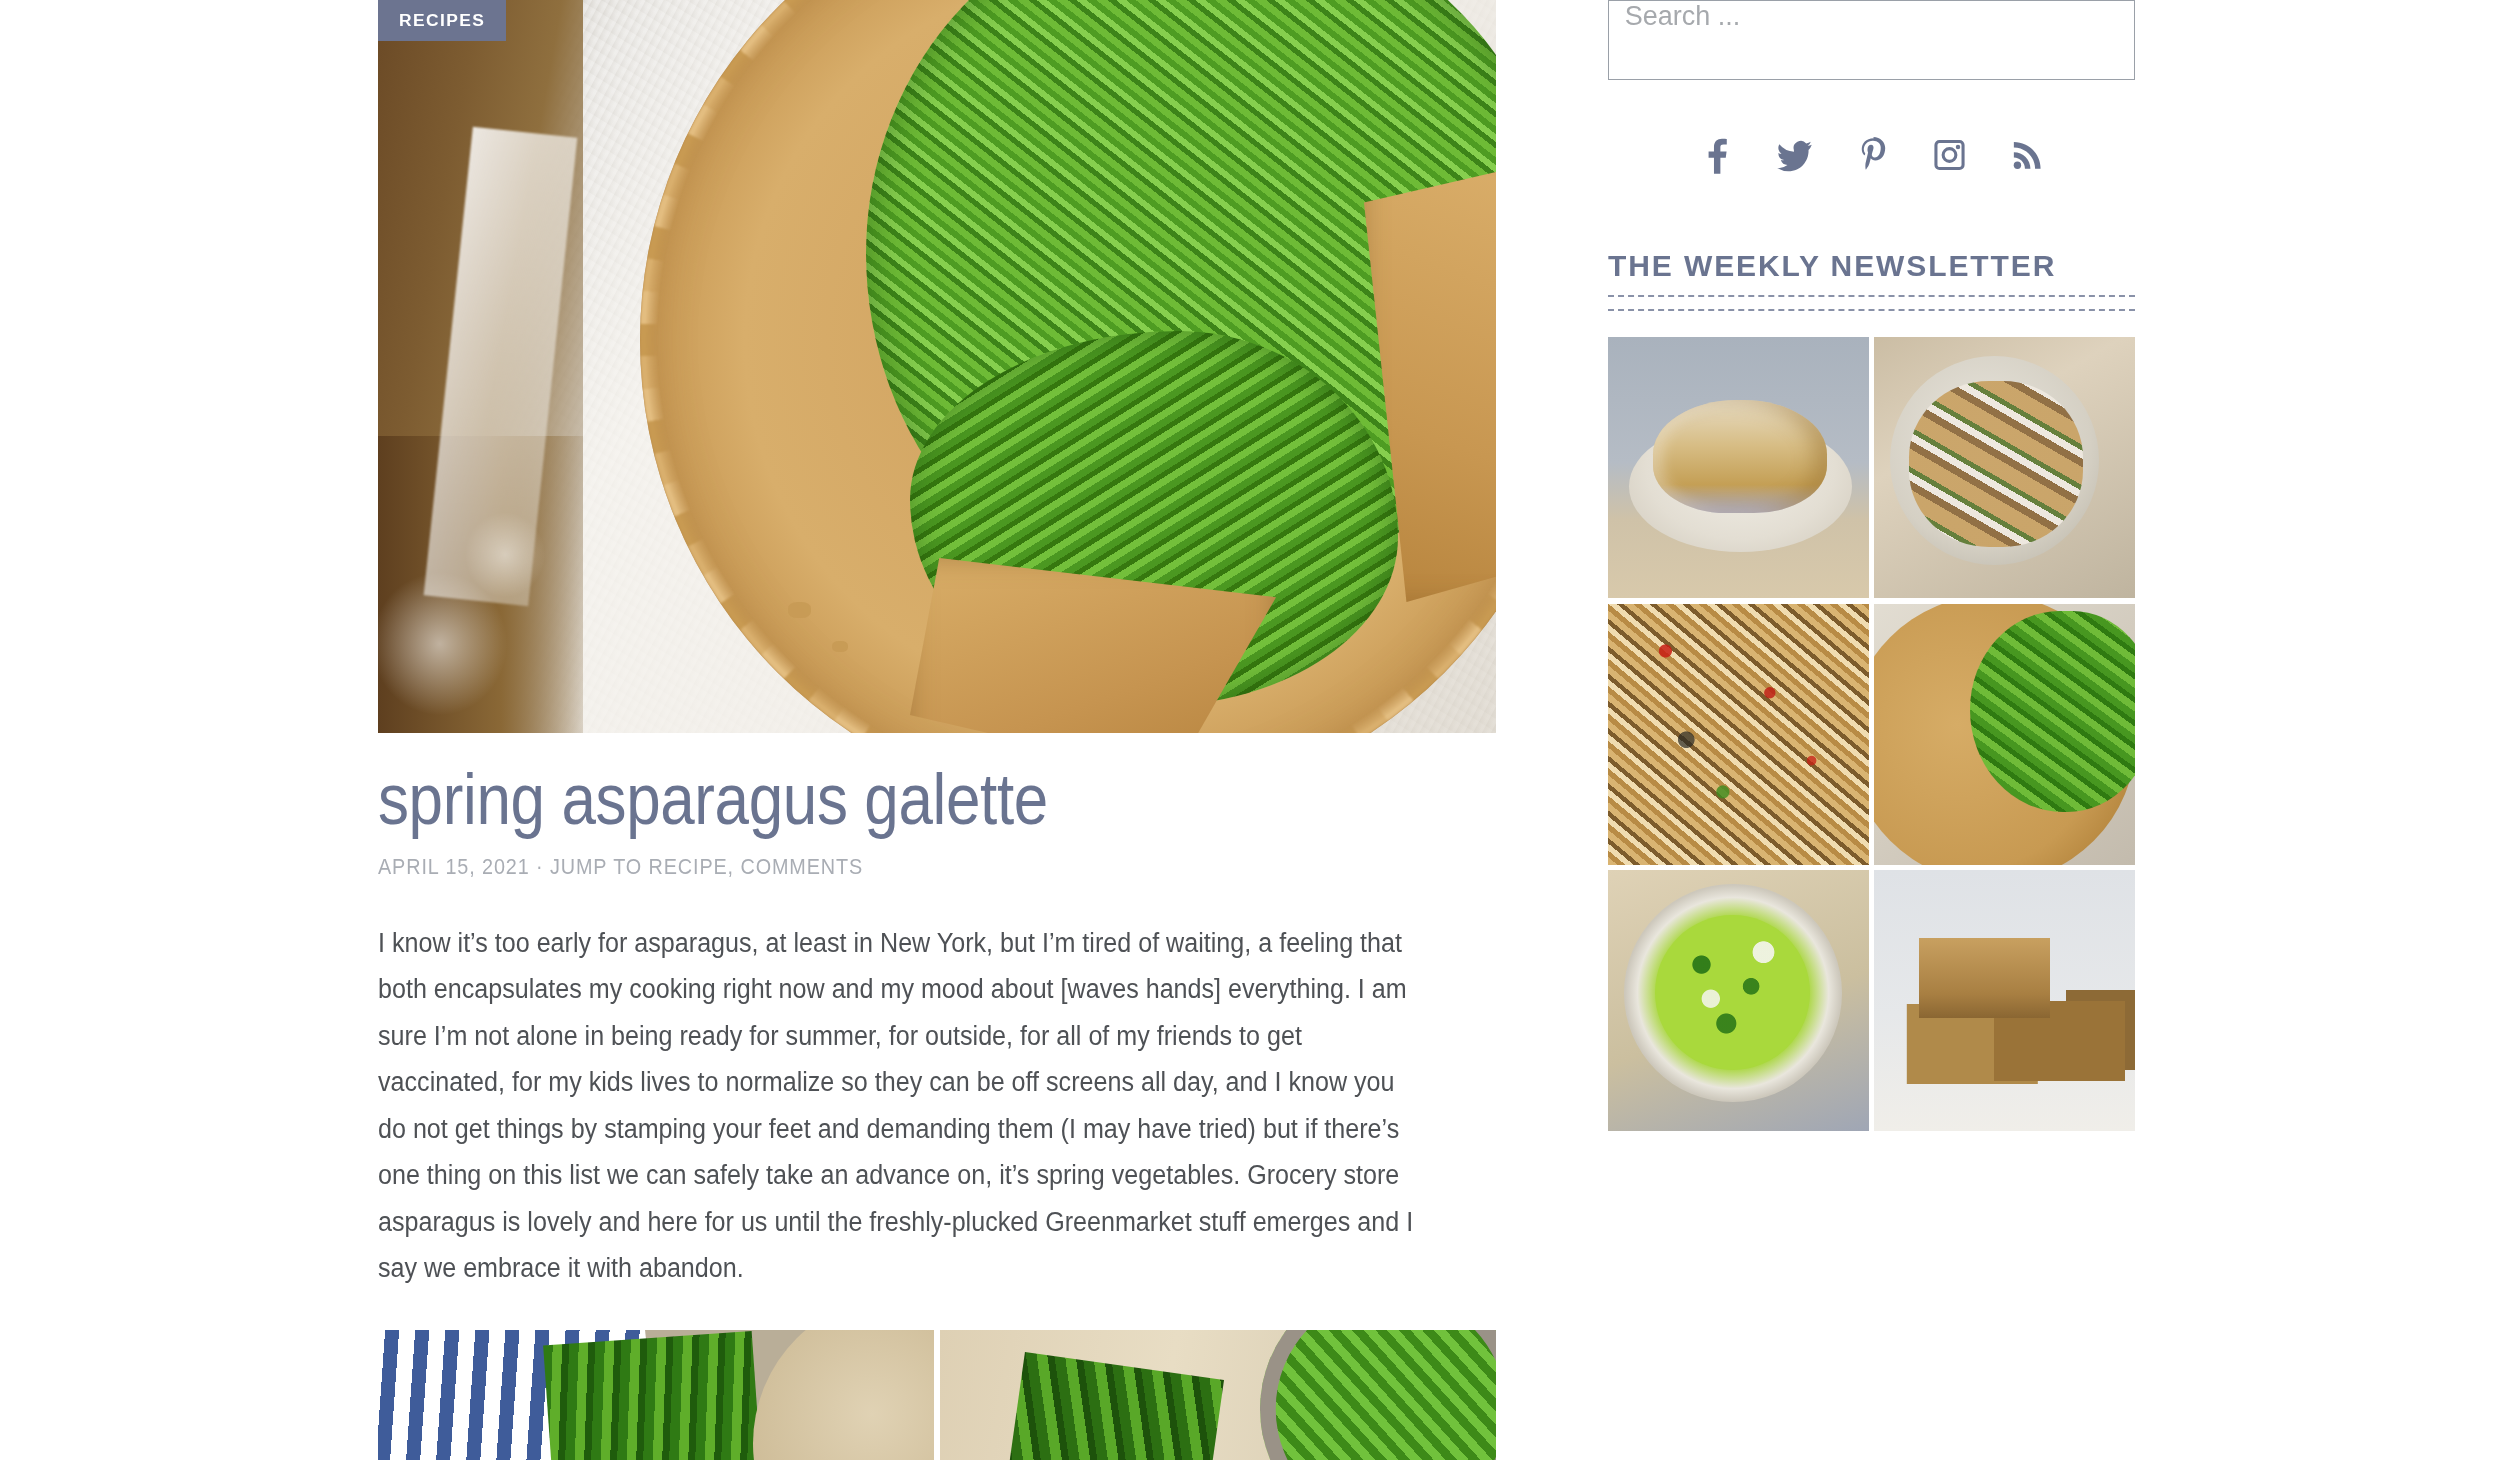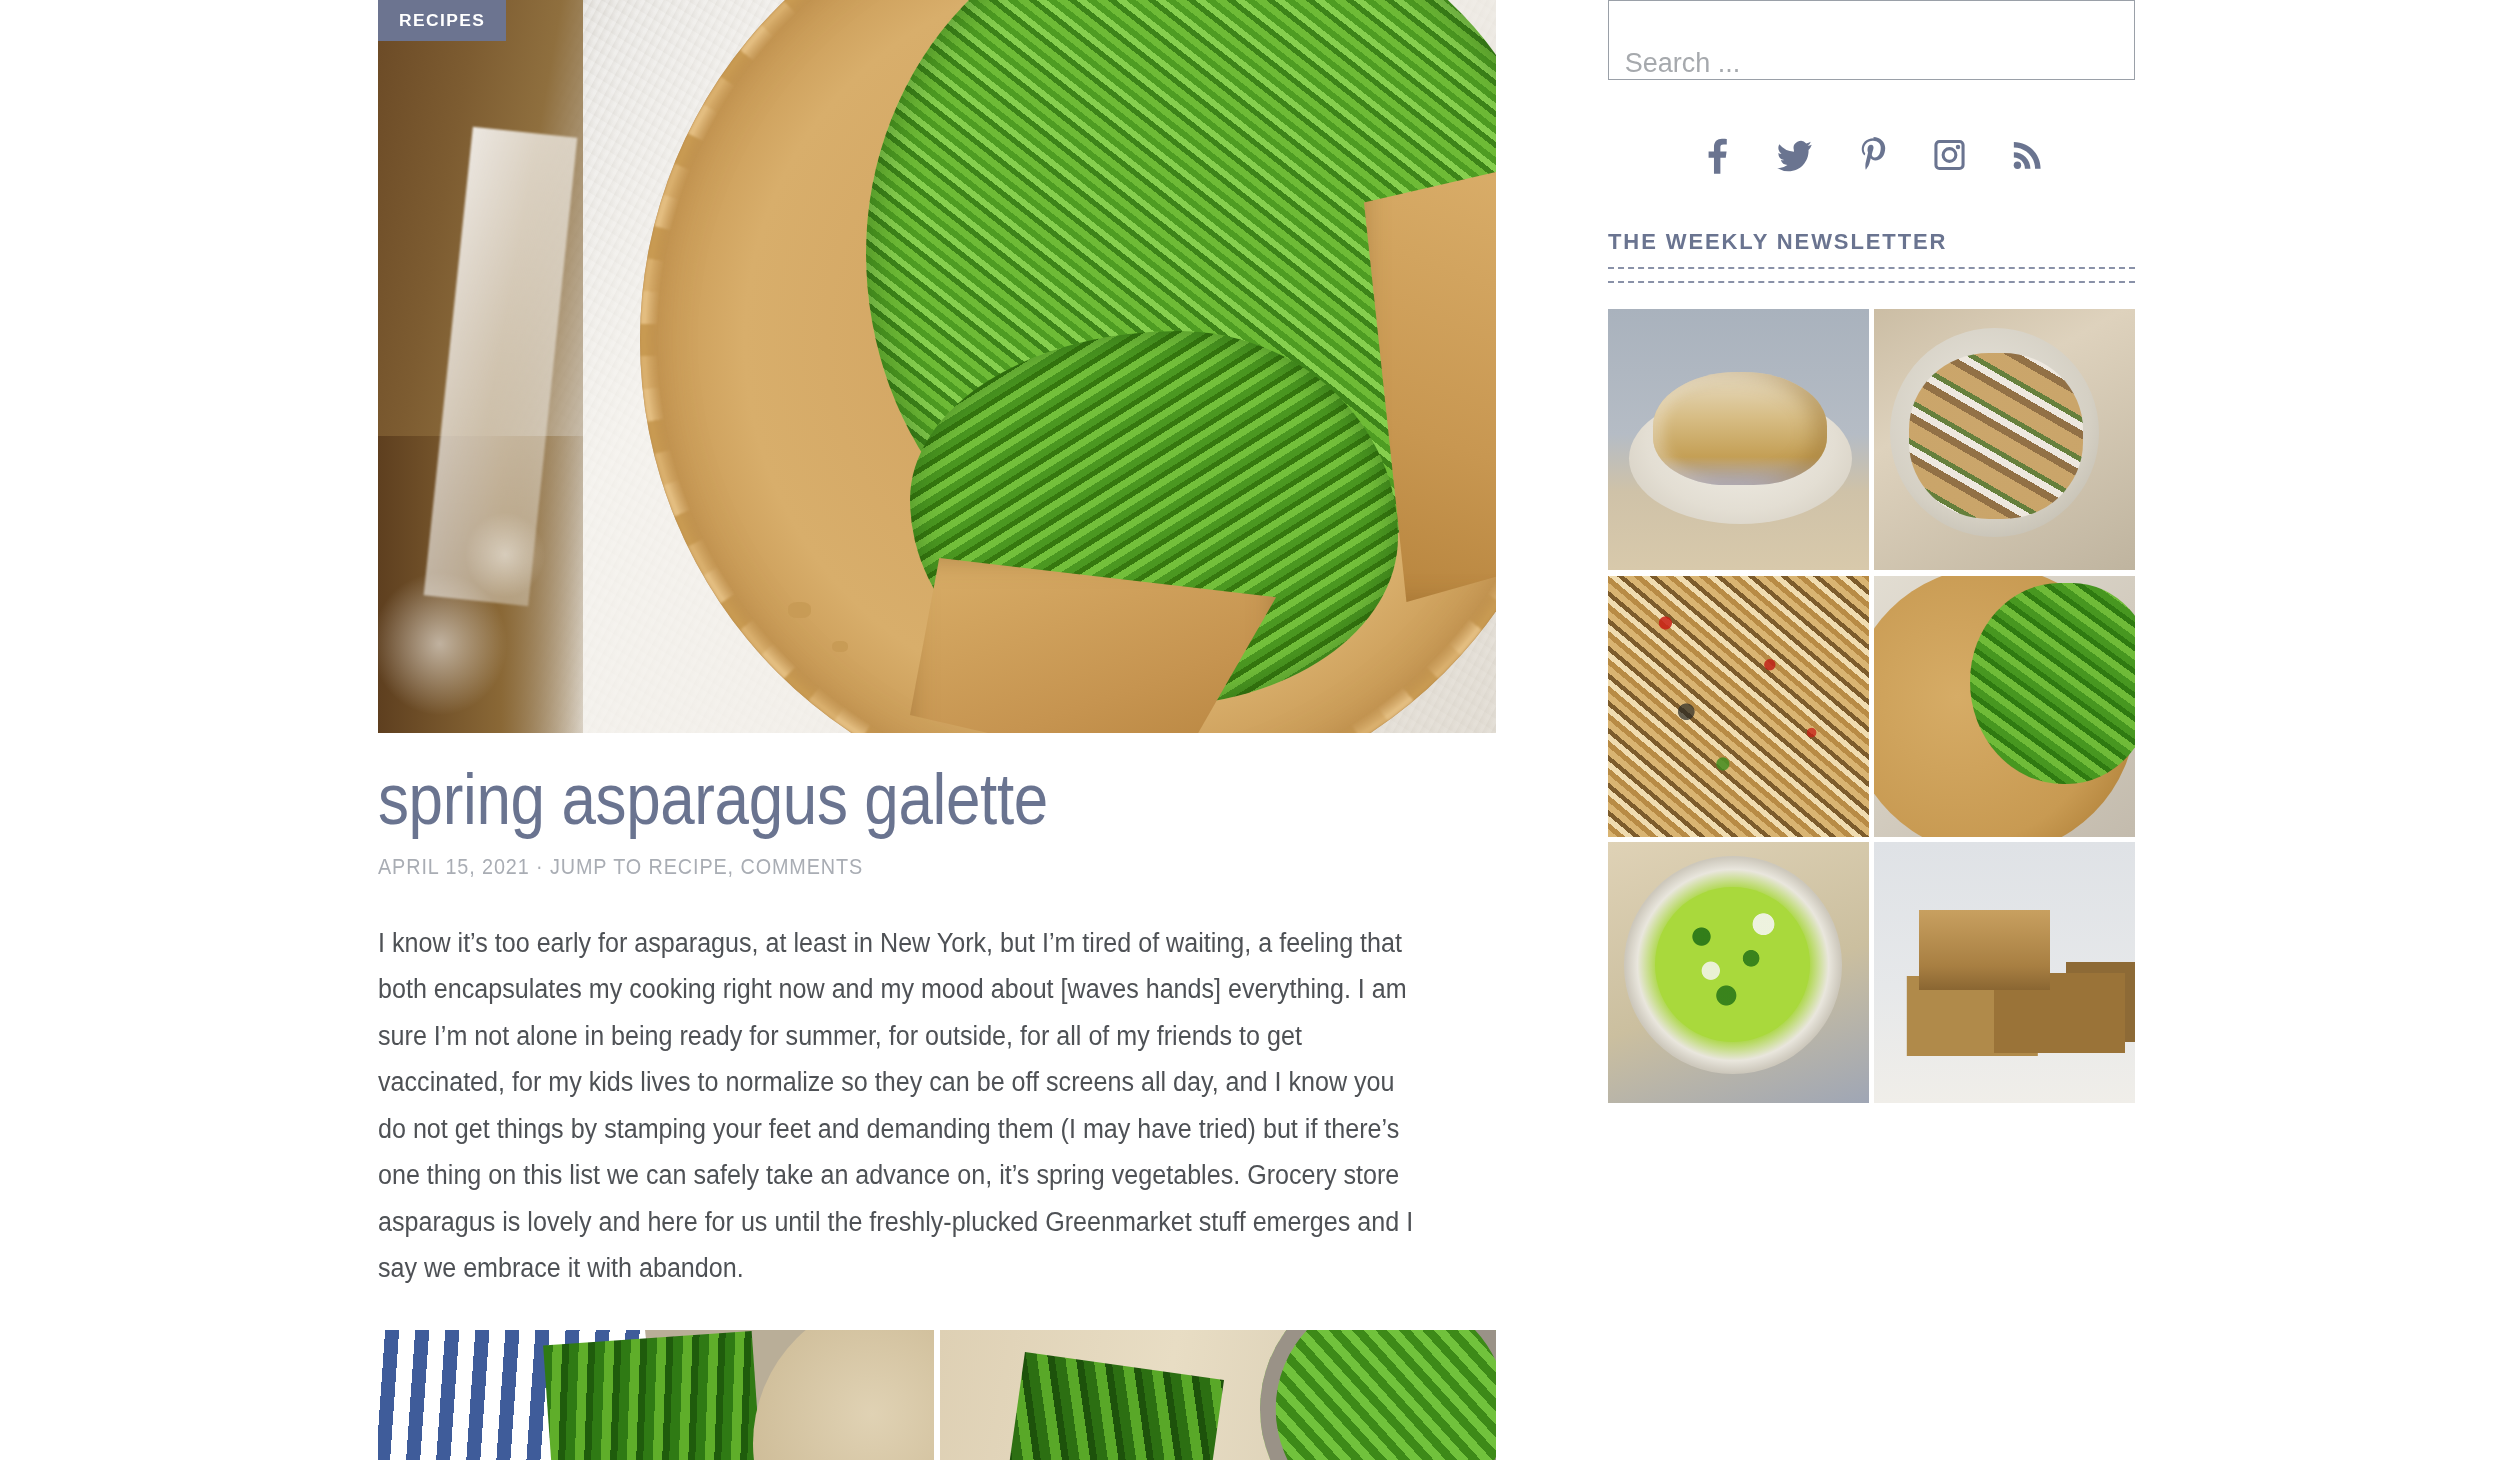--- a/index.html
+++ b/index.html
@@ -255,21 +255,21 @@
     top: 0;
     width: 527px;
   }
 
   .search-box {
     width: 527px;
     height: 80px;
     border: 1.7px solid #9aa0a8;
     background: #fff;
     display: flex;
-    align-items: flex-end;
+    align-items: flex-start;
     padding-left: 15.7px;
   }
   .search-box input {
     border: 0;
     outline: none;
     font-family: "Liberation Sans", sans-serif;
     font-size: 27px;
     color: #4e5155;
     width: 100%;
     background: transparent;
@@ -280,23 +280,23 @@
     display: flex;
     justify-content: center;
     align-items: center;
     gap: 45px;
     margin-top: 49px;
     height: 52px;
   }
   .social svg { display: block; }
 
   .widget-title {
-    margin-top: 48px;
+    margin-top: 68px;
     font-family: "Liberation Sans", sans-serif;
-    font-size: 22px;
+    font-size: 30px;
     font-weight: 700;
     letter-spacing: 1.9px;
     color: #6a7490;
     text-transform: uppercase;
   }
   .dotted-rule {
     margin-top: 12.2px;
     border-top: 2.6px dashed #7d869f;
     width: 527px;
     opacity: .9;

